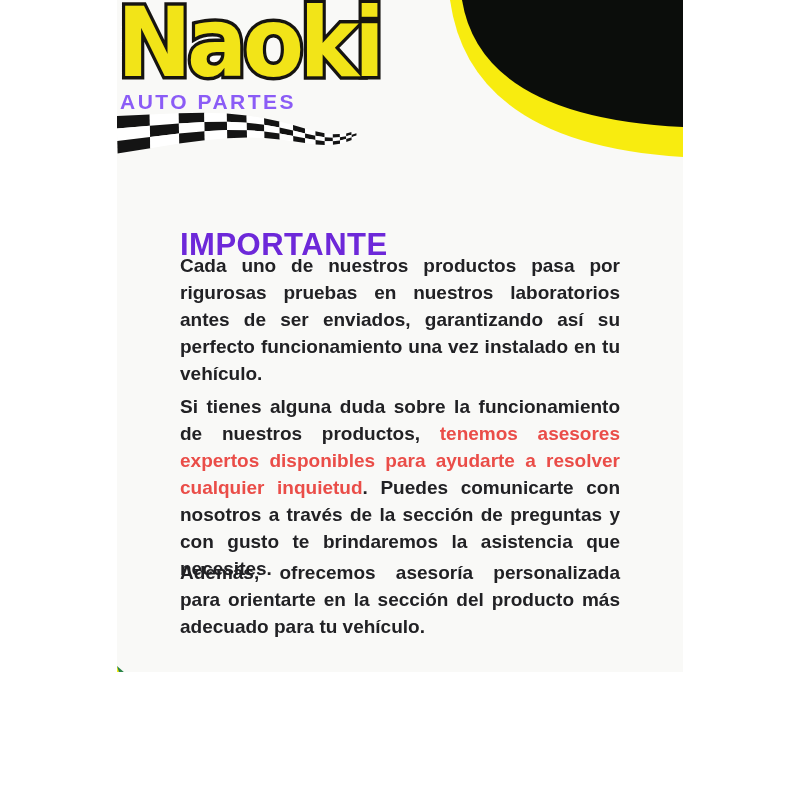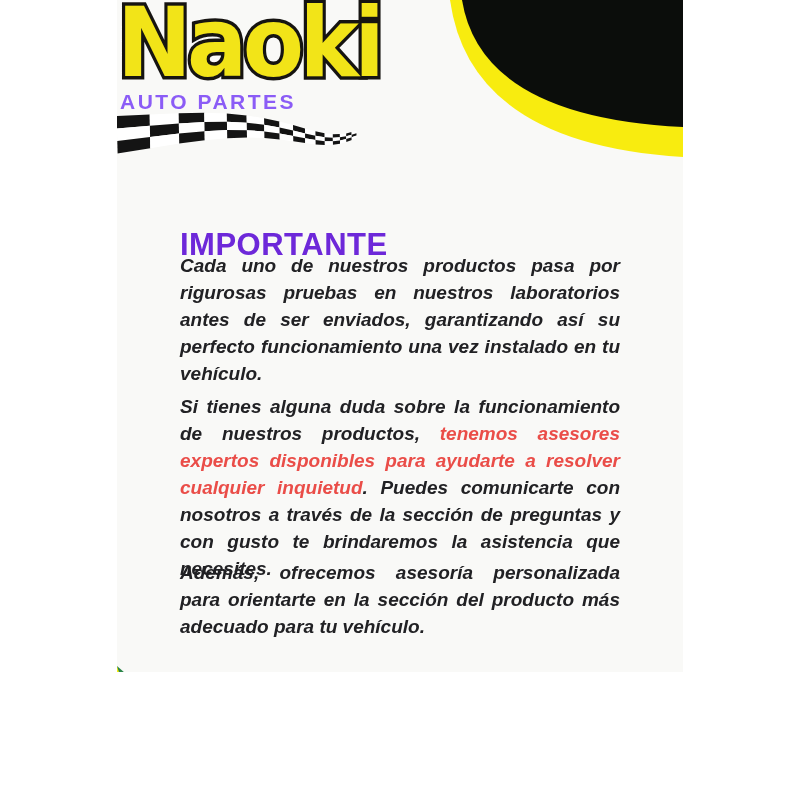--- a/index.html
+++ b/index.html
@@ -15,21 +15,21 @@
   .brand-sub{position:absolute;left:3px;top:90px;font-size:21px;font-weight:bold;color:#8b5cf6;
              letter-spacing:2.5px;white-space:nowrap;}
   .flag-wrap{position:absolute;left:0px;top:110px;width:240px;height:42px;transform:rotate(-1deg);}
   .tagline{position:absolute;left:5px;top:152px;font-size:15px;font-weight:bold;color:#e8372e;
            white-space:pre;letter-spacing:0.2px;}
 
   
   .heading{position:absolute;left:63px;top:192px;font-size:31px;font-weight:bold;
            letter-spacing:0.5px;color:#6d28d9;margin-top:35px;}
   .para{position:absolute;left:63px;width:440px;font-size:19px;line-height:27px;font-weight:bold;
-        color:#212124;text-align:justify;margin:0;font-style:italic;}
+        color:#212124;text-align:justify;margin:0;}
   .p1{top:252px;}
   .p2{top:393px;}
   .p3{top:559px;}
   .hl{color:#ea4d48;}
 
   
   .corner-tr{position:absolute;right:0;top:0;width:240px;height:160px;}
   .decor-bottom{position:absolute;left:0;bottom:0;width:566px;height:160px;}
 </style>
 </head>

